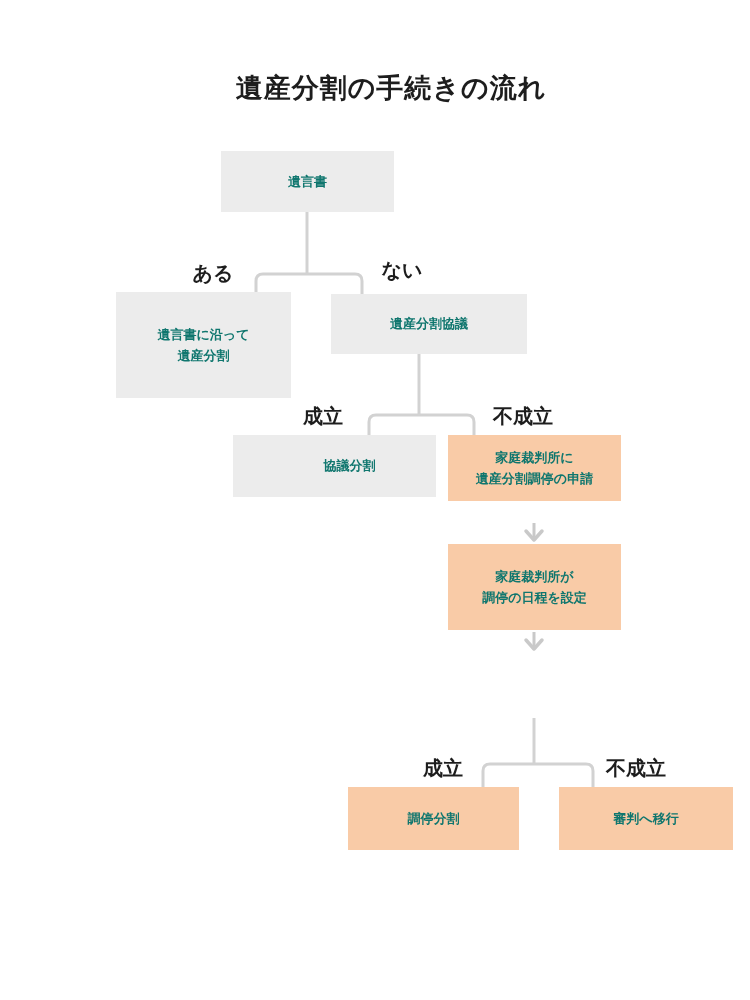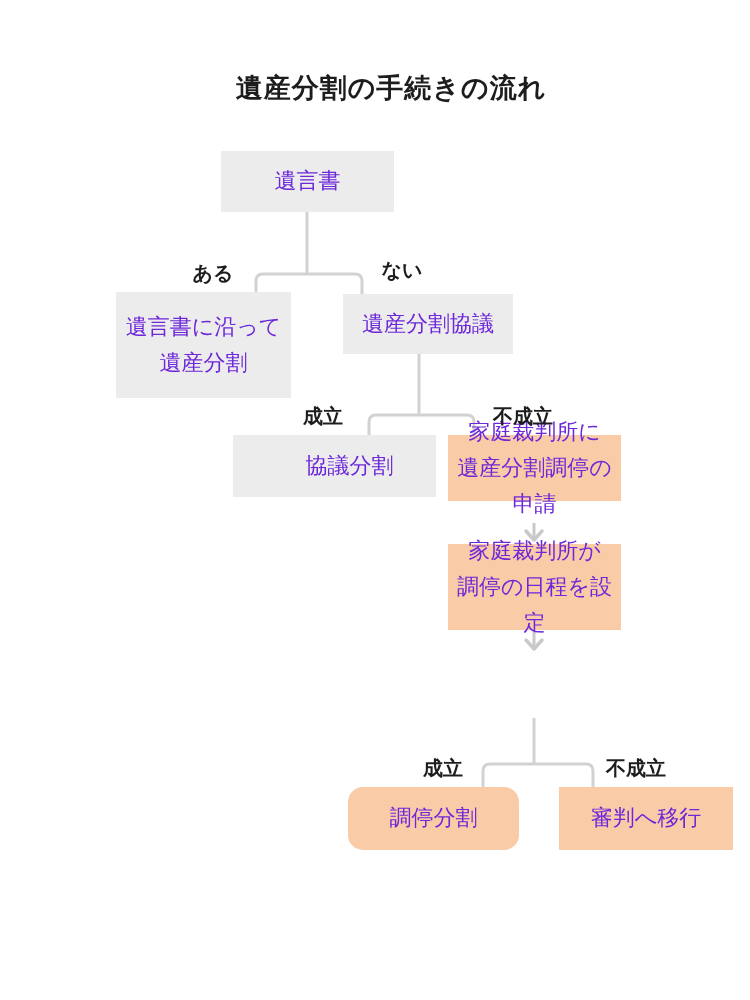--- a/index.html
+++ b/index.html
@@ -35,25 +35,25 @@
     top: 0;
     width: 750px;
     height: 1000px;
   }
   .node {
     position: absolute;
     display: flex;
     align-items: center;
     justify-content: center;
     text-align: center;
-    font-size: 22px;
-    font-weight: normal;
+    font-size: 13px;
+    font-weight: bold;
     line-height: 1.65;
     white-space: pre-line;
-    color: #6d28d9;
+    color: #0f766e;
   }
   .node.gray   { background: #ececec; }
   .node.orange { background: #f9cba7; }
   .edge-label {
     position: absolute;
     transform: translate(-50%, -50%);
     font-size: 20px;
     font-weight: bold;
     white-space: nowrap;
     color: #1d1d1d;
@@ -82,32 +82,32 @@
 
     <path d="M518 718 V764" stroke="#d2d2d2" stroke-width="3"></path>
     <path d="M467 788 V771 Q467 764 474 764 H570 Q577 764 577 771 V788" stroke="#d2d2d2" stroke-width="3"></path>
   </svg>
 
   <div class="node gray" style="left:205px; top:151px; width:173px; height:61px;">遺言書</div>
 
   <div class="node gray" style="left:100px; top:292px; width:175px; height:106px;">遺言書に沿って
 遺産分割</div>
 
-  <div class="node gray" style="left:327px; top:294px; width:170px; height:60px;">遺産分割協議</div>
+  <div class="node gray" style="left:315px; top:294px; width:196px; height:60px;">遺産分割協議</div>
 
   <div class="node gray" style="left:217px; top:435px; width:173px; height:62px;padding-left:30px;">協議分割</div>
 
   <div class="node orange" style="left:432px; top:435px; width:173px; height:66px;">家庭裁判所に
 遺産分割調停の申請</div>
 
   <div class="node orange" style="left:432px; top:544px; width:173px; height:86px;">家庭裁判所が
 調停の日程を設定</div>
 
 
-  <div class="node orange" style="left:332px; top:787px; width:171px; height:63px;border-radius:15px;">調停分割</div>
+  <div class="node orange" style="left:332px; top:787px; width:171px; height:63px;">調停分割</div>
 
   <div class="node orange" style="left:543px; top:787px; width:174px; height:63px;">審判へ移行</div>
 
   <div class="edge-label" style="left:197px; top:273px;">ある</div>
   <div class="edge-label" style="left:386px; top:270px;">ない</div>
   <div class="edge-label" style="left:307px; top:416px;">成立</div>
   <div class="edge-label" style="left:507px; top:416px;">不成立</div>
   <div class="edge-label" style="left:427px; top:768px;">成立</div>
   <div class="edge-label" style="left:620px; top:768px;">不成立</div>
 

